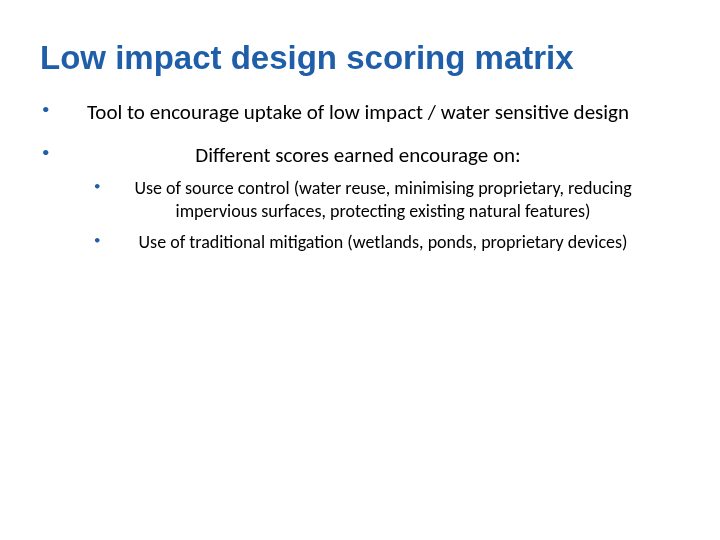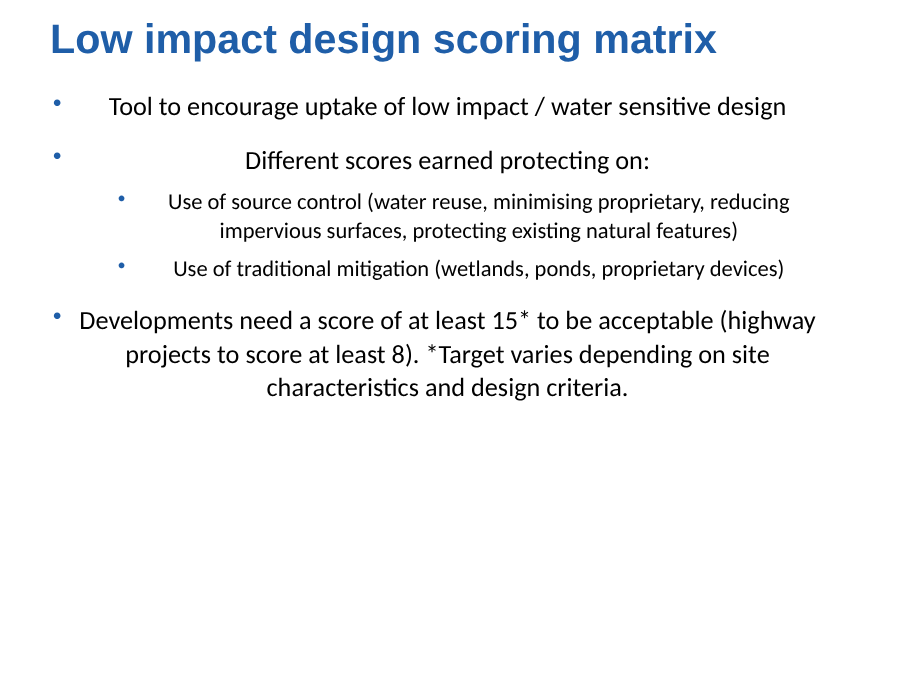--- a/index.html
+++ b/index.html
@@ -8,21 +8,21 @@
     width: 720px;
     height: 540px;
     background: #ffffff;
     font-family: Calibri, "Segoe UI", Arial, sans-serif;
     color: #000;
   }
   .slide {
     box-sizing: border-box;
     width: 696px;
     height: 540px;
-    padding: 12px 40px 20px 40px;
+    padding: 39px 40px 20px 40px;
     border-radius: 26px;
   }
   .title {
     font-family: Arial, "Helvetica Neue", sans-serif;
     font-size: 33px;
     font-weight: 700;
     color: #1f5ea8;
     margin: 0 0 22px 0;
     letter-spacing: 0px;
   }
@@ -74,27 +74,24 @@
 <body>
 
 <div class="slide">
   <h1 class="title">Low impact design scoring matrix</h1>
 
   <ul class="level1">
     <li>
       <span>Tool to encourage uptake of low impact / water sensitive design</span>
     </li>
     <li>
-      <span>Different scores earned protecting on:</span>
+      <span>Different scores earned encourage on:</span>
       <ul class="level2">
         <li>
           <span>Use of source control (water reuse, minimising proprietary, reducing impervious surfaces, protecting existing natural features)</span>
         </li>
         <li>
           <span>Use of traditional mitigation (wetlands, ponds, proprietary devices)</span>
         </li>
       </ul>
     </li>
-    <li>
-      <span>Developments need a score of at least 15* to be acceptable (highway projects to score at least 8). *Target varies depending on site characteristics and design criteria.</span>
-    </li>
   </ul>
 </div>
 
 </body></html>

